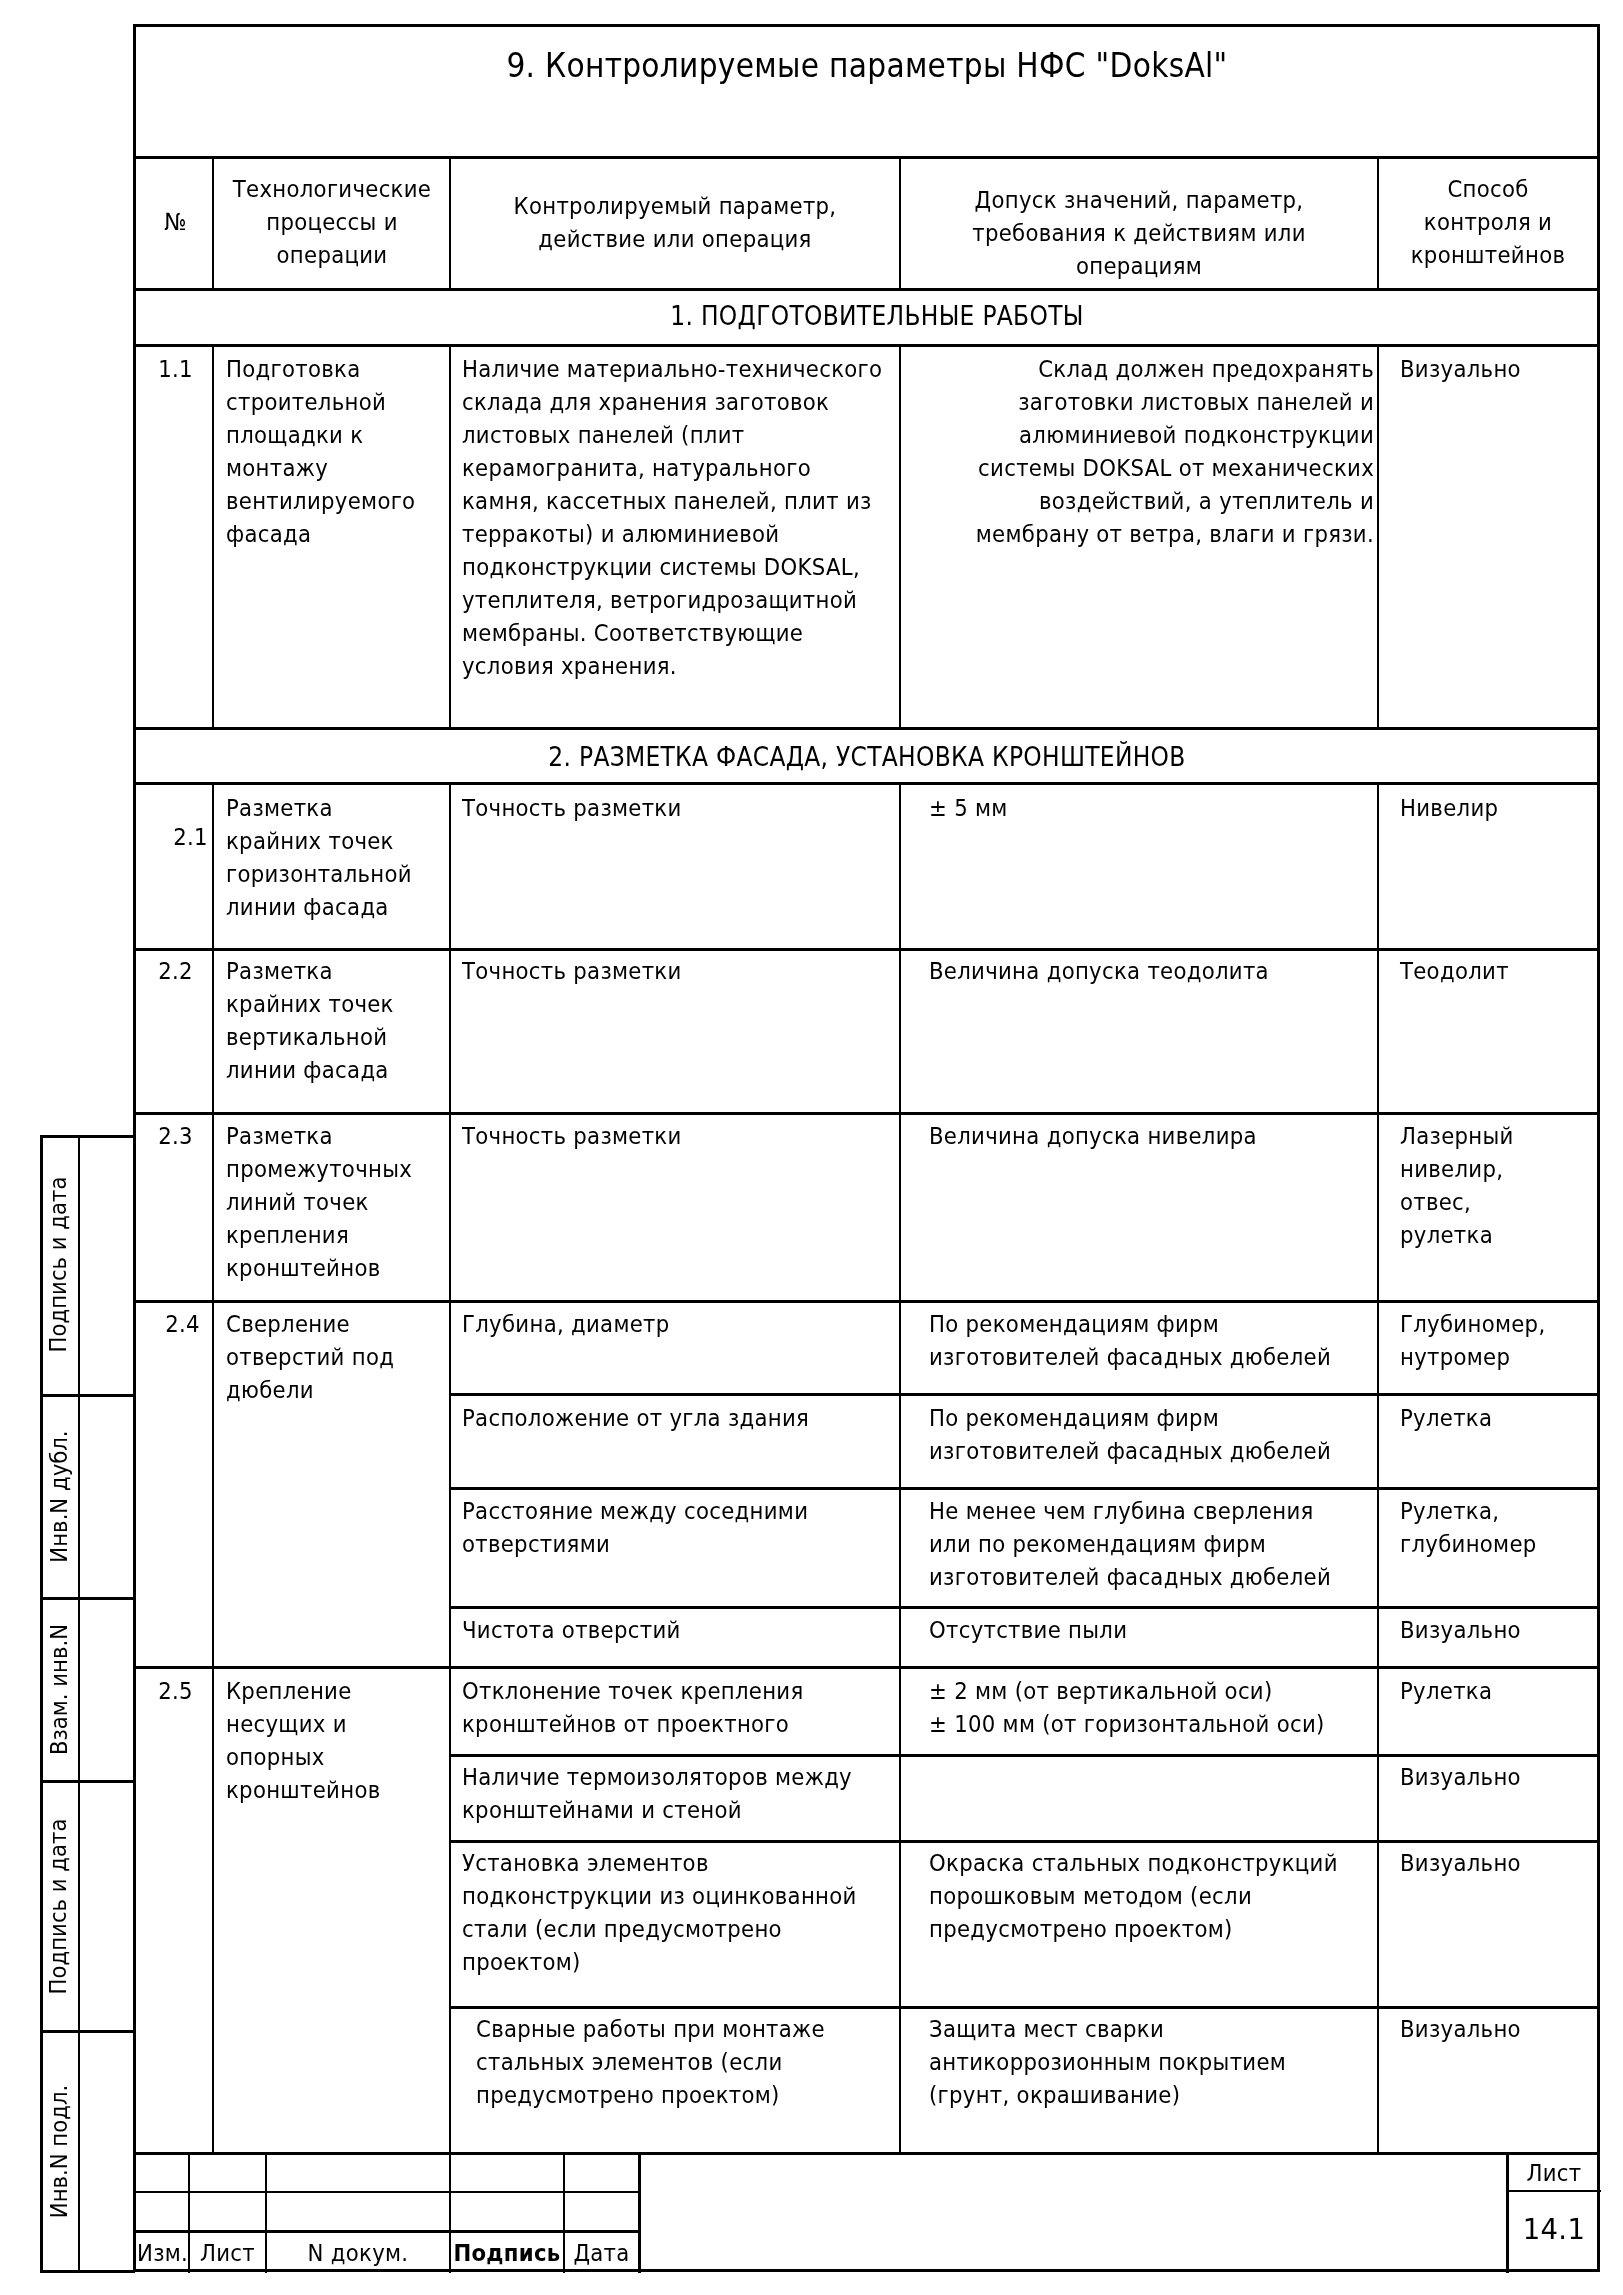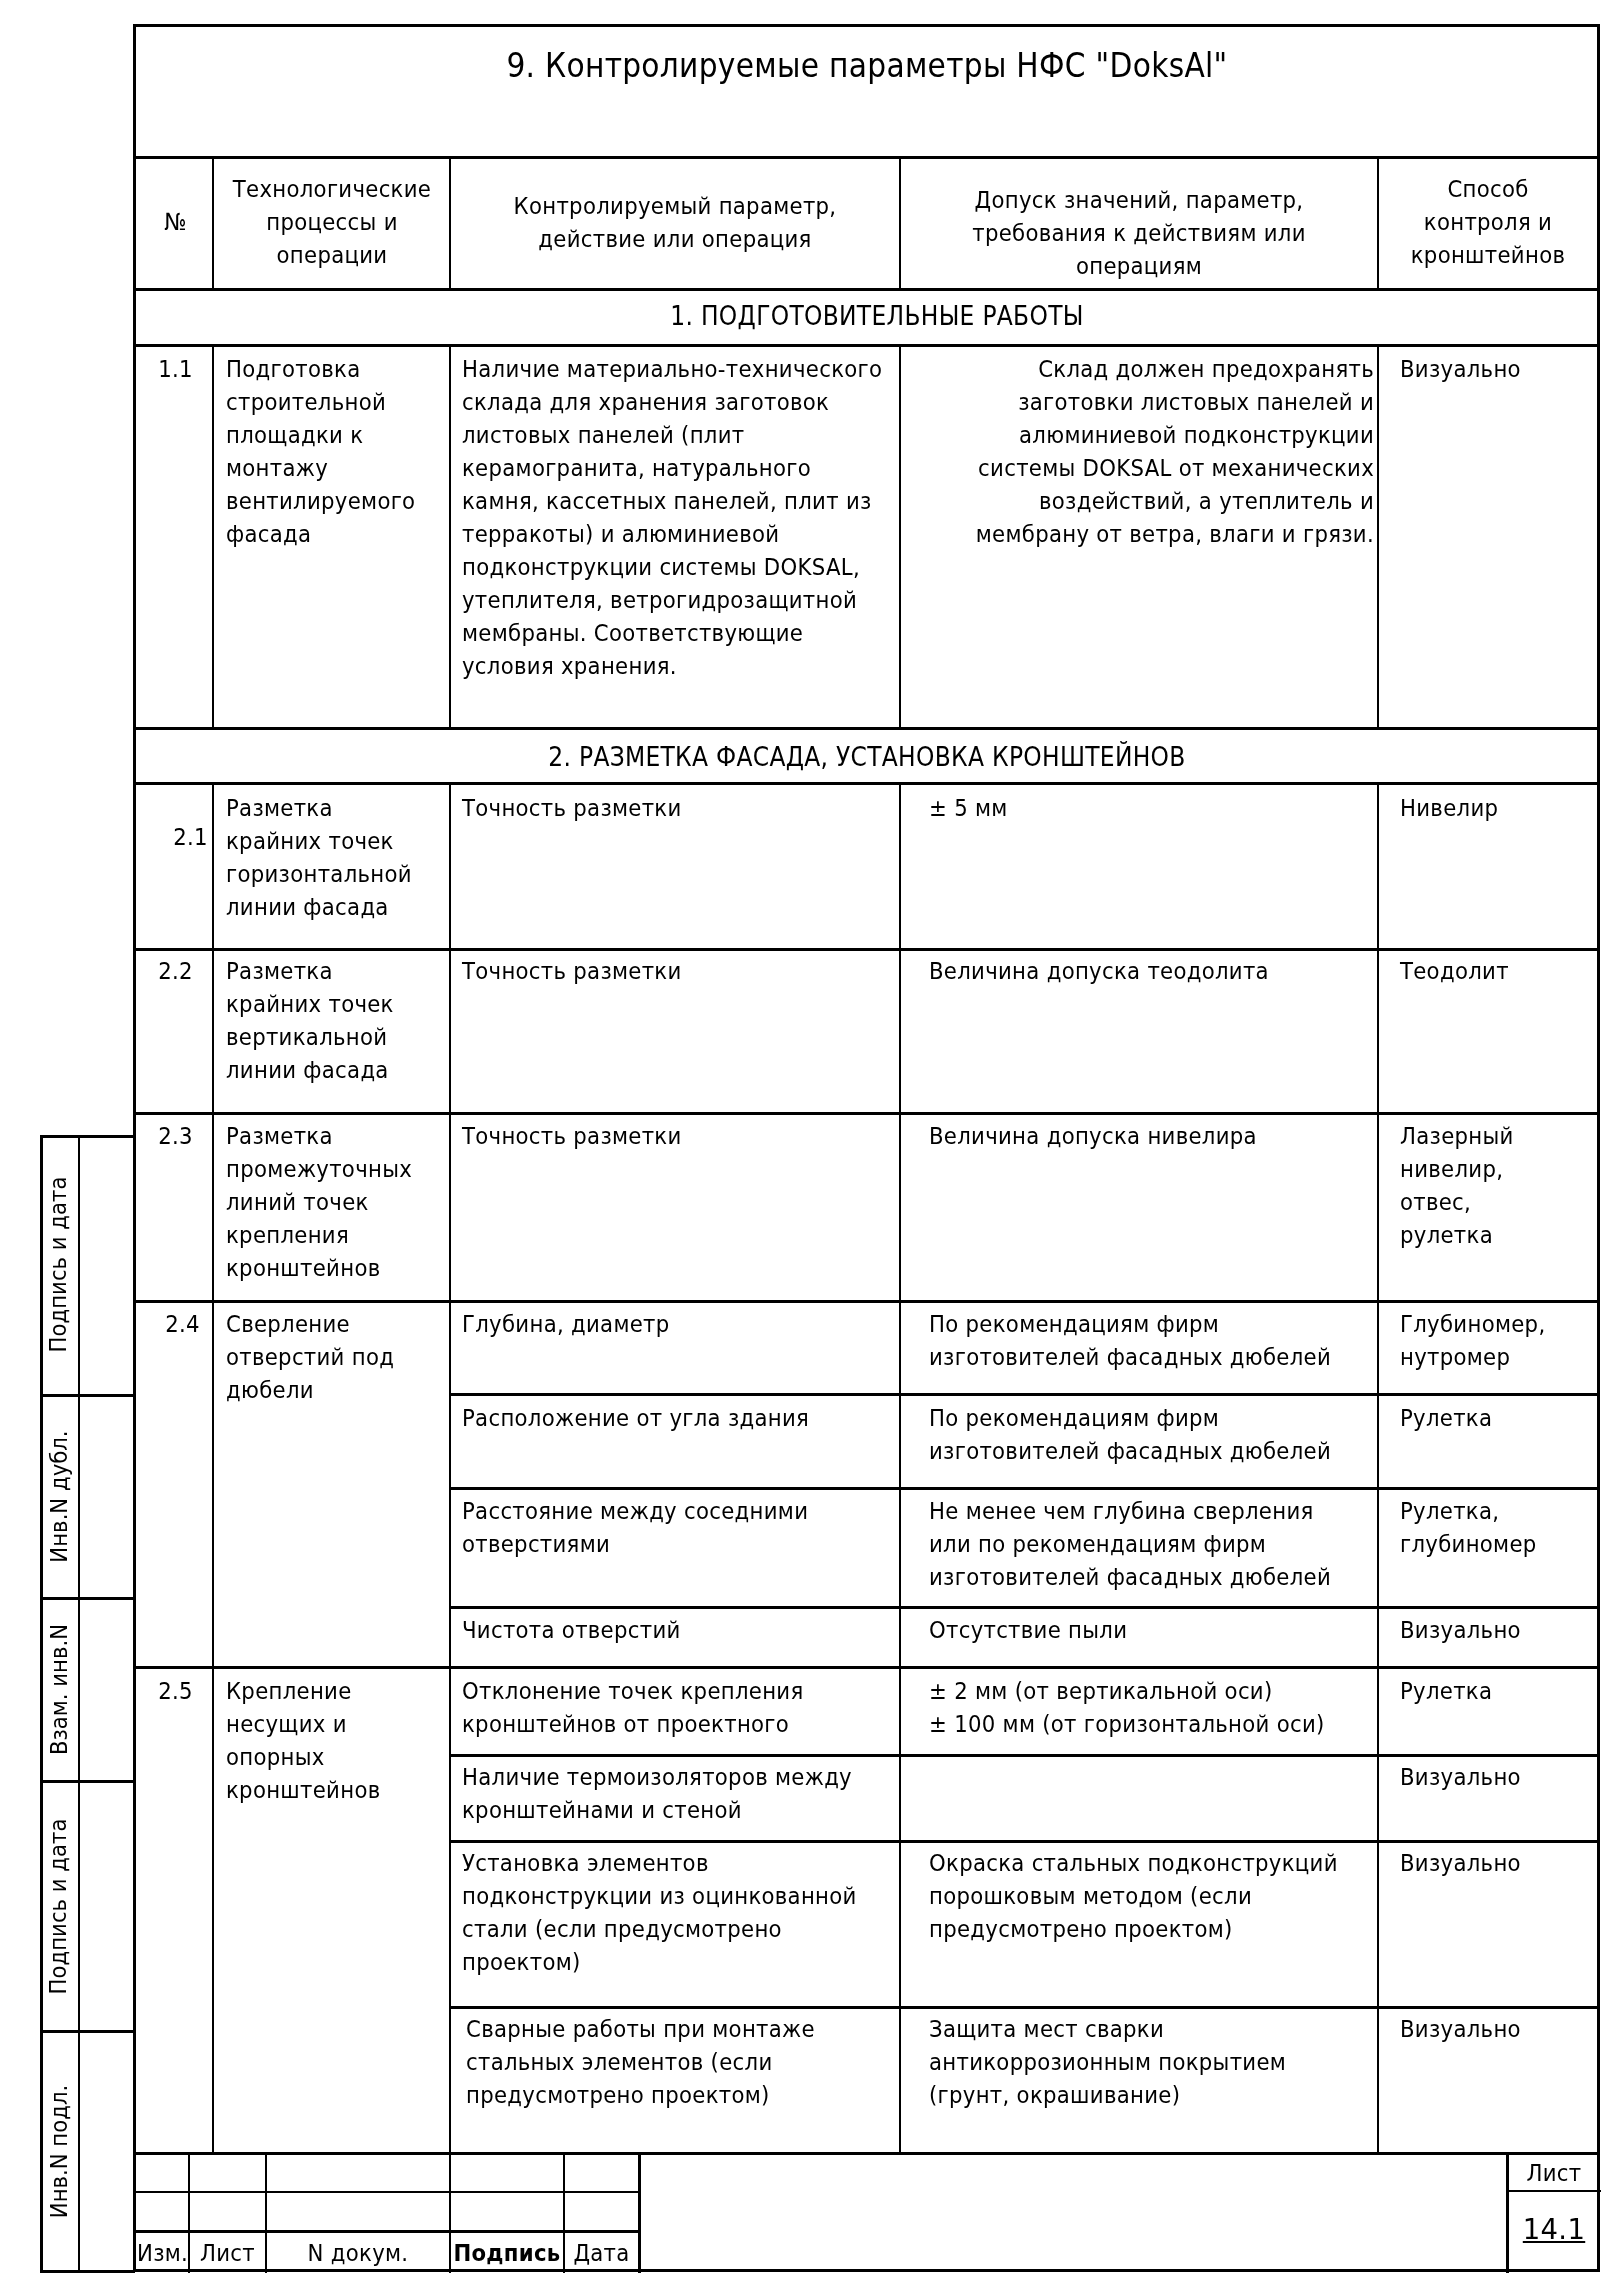--- a/index.html
+++ b/index.html
@@ -171,21 +171,21 @@
     <div class="txt" style="left:462px;top:1847px;width:445px;">Установка элементов
 подконструкции из оцинкованной
 стали (если предусмотрено
 проектом)</div>
     <div class="txt" style="left:929px;top:1847px;width:451px;">Окраска стальных подконструкций
 порошковым методом (если
 предусмотрено проектом)</div>
     <div class="txt" style="left:1400px;top:1847px;width:196px;">Визуально</div>
     <div class="hl" style="left:449px;top:2006px;width:1151px;height:3.3px;"></div>
 
-    <div class="txt" style="left:466px;top:2013px;width:445px;">Сварные работы при монтаже
+    <div class="txt" style="left:476px;top:2013px;width:445px;">Сварные работы при монтаже
 стальных элементов (если
 предусмотрено проектом)</div>
     <div class="txt" style="left:929px;top:2013px;width:445px;">Защита мест сварки
 антикоррозионным покрытием
 (грунт, окрашивание)</div>
     <div class="txt" style="left:1400px;top:2013px;width:196px;">Визуально</div>
   </div>
   <div class="hl" style="left:133px;top:2152px;width:1467px;height:3.3px;"></div>
 
   <div class="vl" style="left:212px;top:158px;width:2px;height:132px;"></div>
@@ -233,15 +233,15 @@
   <div class="vl" style="left:638px;top:2153px;width:2.6px;height:120px;"></div>
   <div class="vl" style="left:1506px;top:2153px;width:2.6px;height:120px;"></div>
 
   <div class="txt tb" style="left:137px;top:2240px;width:52px;">Изм.</div>
   <div class="txt tb ctr" style="left:190px;top:2240px;width:75px;">Лист</div>
   <div class="txt tb ctr" style="left:267px;top:2240px;width:182px;">N докум.</div>
   <div class="txt tb ctr" style="left:451px;top:2240px;width:112px;font-weight:bold;">Подпись</div>
   <div class="txt tb ctr" style="left:565px;top:2240px;width:73px;">Дата</div>
 
   <div class="txt tb ctr" style="left:1509px;top:2160px;width:90px;">Лист</div>
-  <div class="txt ctr" style="left:1509px;top:2214px;width:90px;font-size:27.5px;line-height:31px;font-family:'DejaVu Sans',sans-serif;text-decoration:underline;">14.1</div>
+  <div class="txt ctr" style="left:1509px;top:2214px;width:90px;font-size:27.5px;line-height:31px;font-family:'DejaVu Sans',sans-serif;">14.1</div>
 </div>
 
 
 </body></html>

